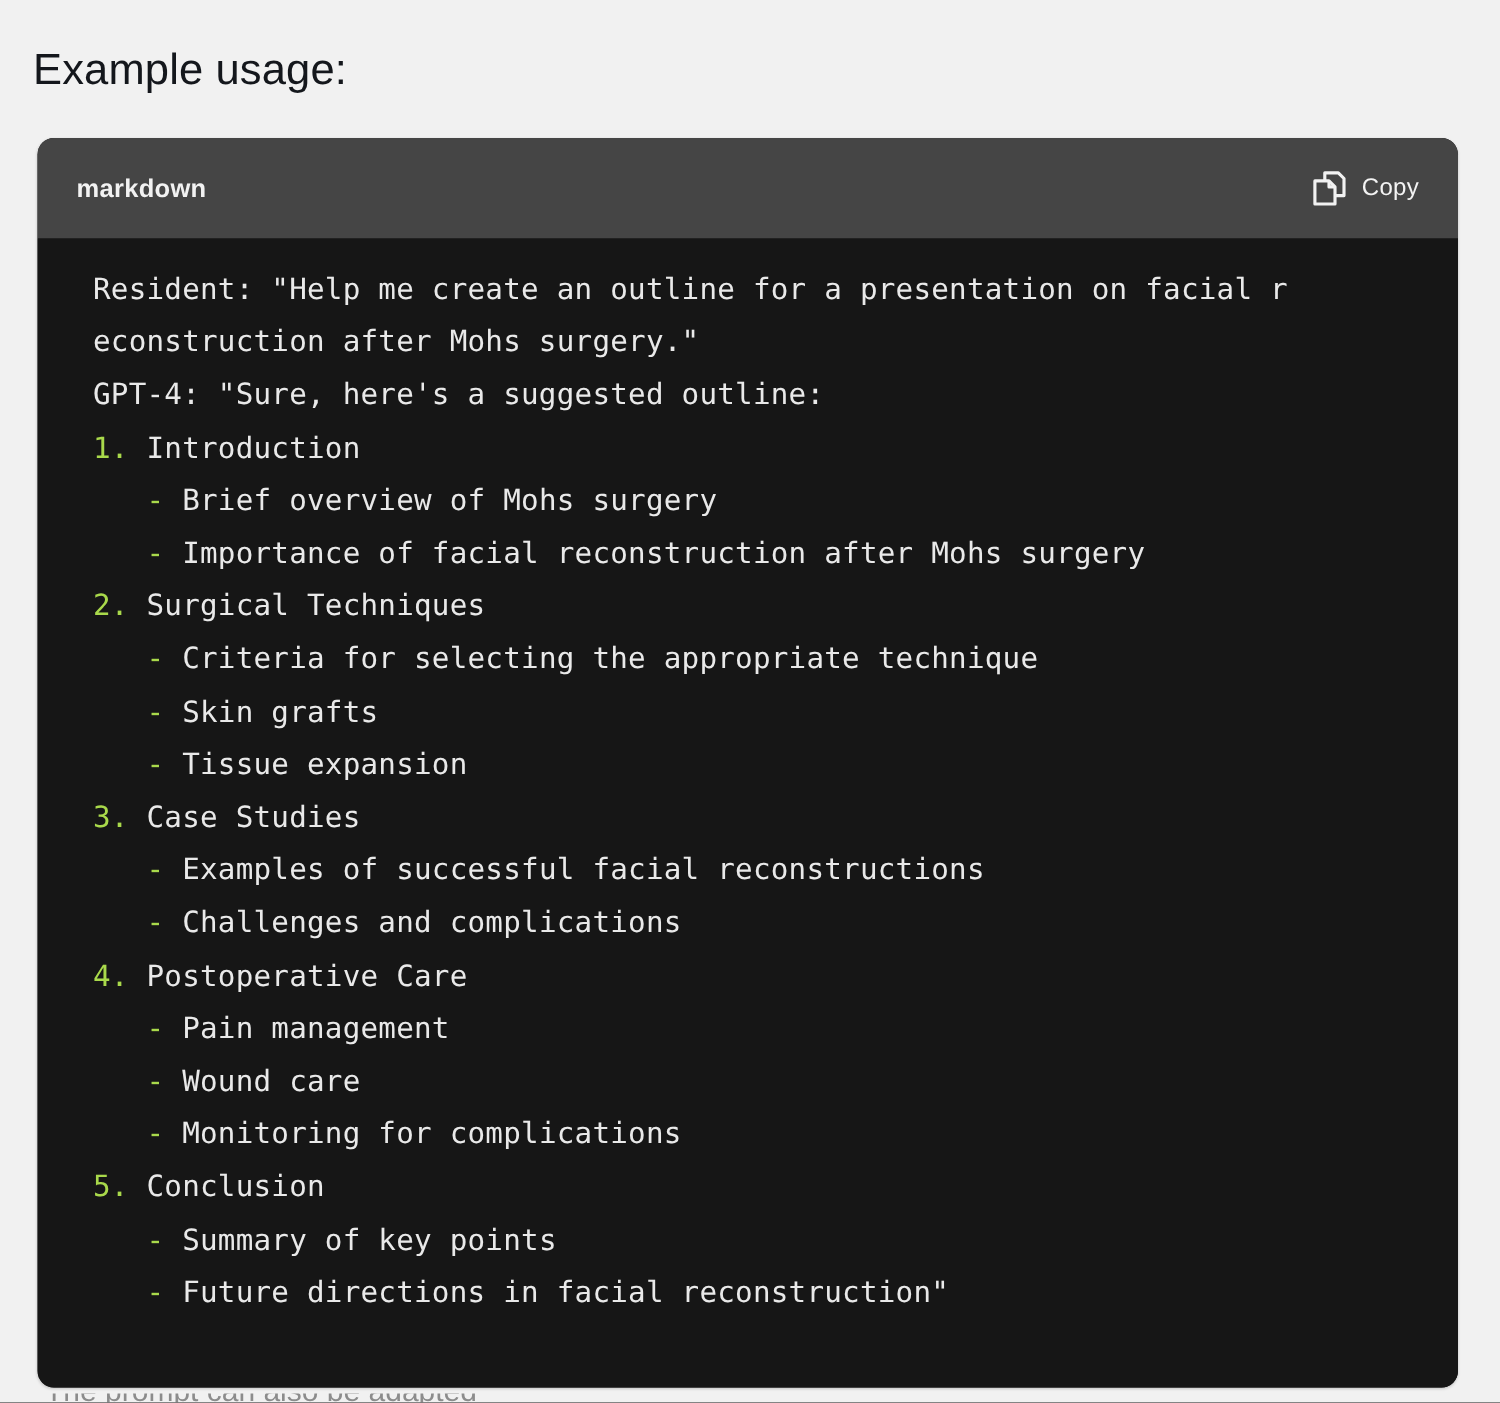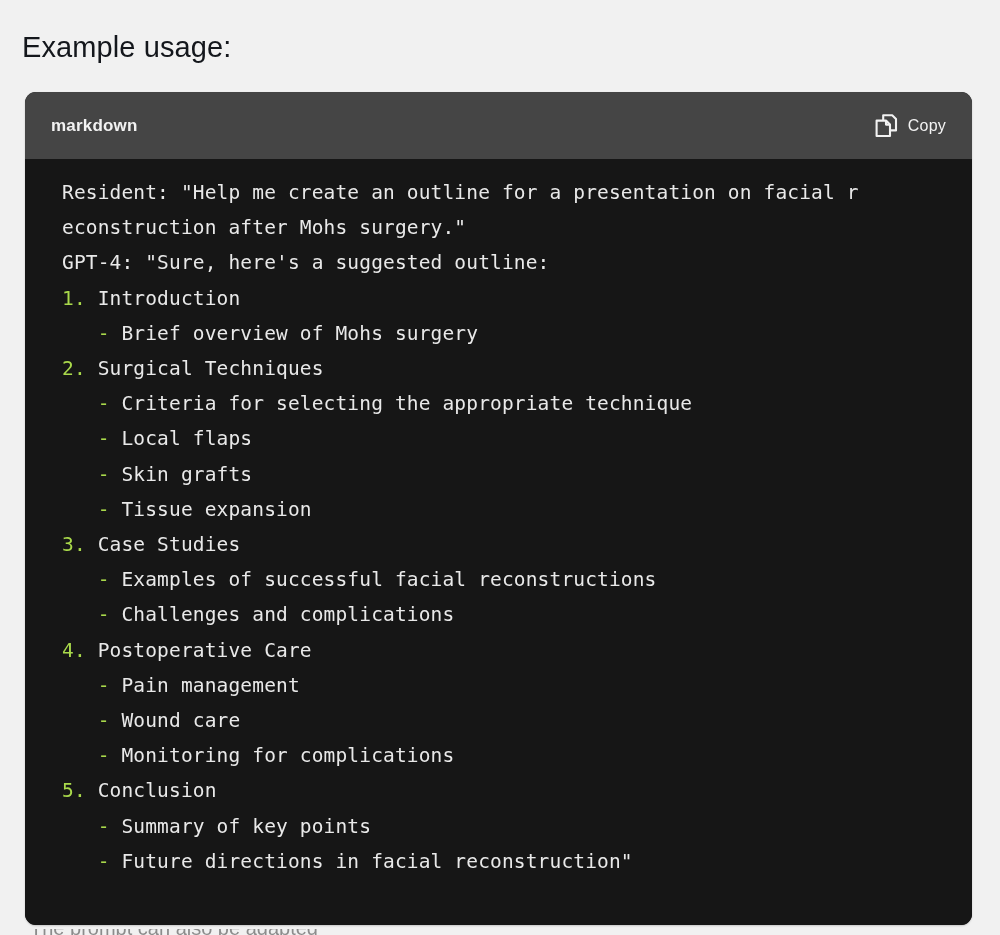--- a/index.html
+++ b/index.html
@@ -146,23 +146,23 @@
       <span class="copy-label">Copy</span>
     </button>
   </div>
 
   <div class="code-body" id="code-body">
       <div class="code-line"><span class="txt">Resident: "Help me create an outline for a presentation on facial r</span></div>
       <div class="code-line"><span class="txt">econstruction after Mohs surgery."</span></div>
       <div class="code-line"><span class="txt">GPT-4: "Sure, here's a suggested outline:</span></div>
       <div class="code-line"><span class="num">1.</span><span class="txt"> Introduction</span></div>
       <div class="code-line"><span class="txt">   </span><span class="dash">-</span><span class="txt"> Brief overview of Mohs surgery</span></div>
+      <div class="code-line"><span class="txt">   </span><span class="dash">-</span><span class="txt"> Importance of facial reconstruction after Mohs surgery</span></div>
       <div class="code-line"><span class="num">2.</span><span class="txt"> Surgical Techniques</span></div>
       <div class="code-line"><span class="txt">   </span><span class="dash">-</span><span class="txt"> Criteria for selecting the appropriate technique</span></div>
-      <div class="code-line"><span class="txt">   </span><span class="dash">-</span><span class="txt"> Local flaps</span></div>
       <div class="code-line"><span class="txt">   </span><span class="dash">-</span><span class="txt"> Skin grafts</span></div>
       <div class="code-line"><span class="txt">   </span><span class="dash">-</span><span class="txt"> Tissue expansion</span></div>
       <div class="code-line"><span class="num">3.</span><span class="txt"> Case Studies</span></div>
       <div class="code-line"><span class="txt">   </span><span class="dash">-</span><span class="txt"> Examples of successful facial reconstructions</span></div>
       <div class="code-line"><span class="txt">   </span><span class="dash">-</span><span class="txt"> Challenges and complications</span></div>
       <div class="code-line"><span class="num">4.</span><span class="txt"> Postoperative Care</span></div>
       <div class="code-line"><span class="txt">   </span><span class="dash">-</span><span class="txt"> Pain management</span></div>
       <div class="code-line"><span class="txt">   </span><span class="dash">-</span><span class="txt"> Wound care</span></div>
       <div class="code-line"><span class="txt">   </span><span class="dash">-</span><span class="txt"> Monitoring for complications</span></div>
       <div class="code-line"><span class="num">5.</span><span class="txt"> Conclusion</span></div>

